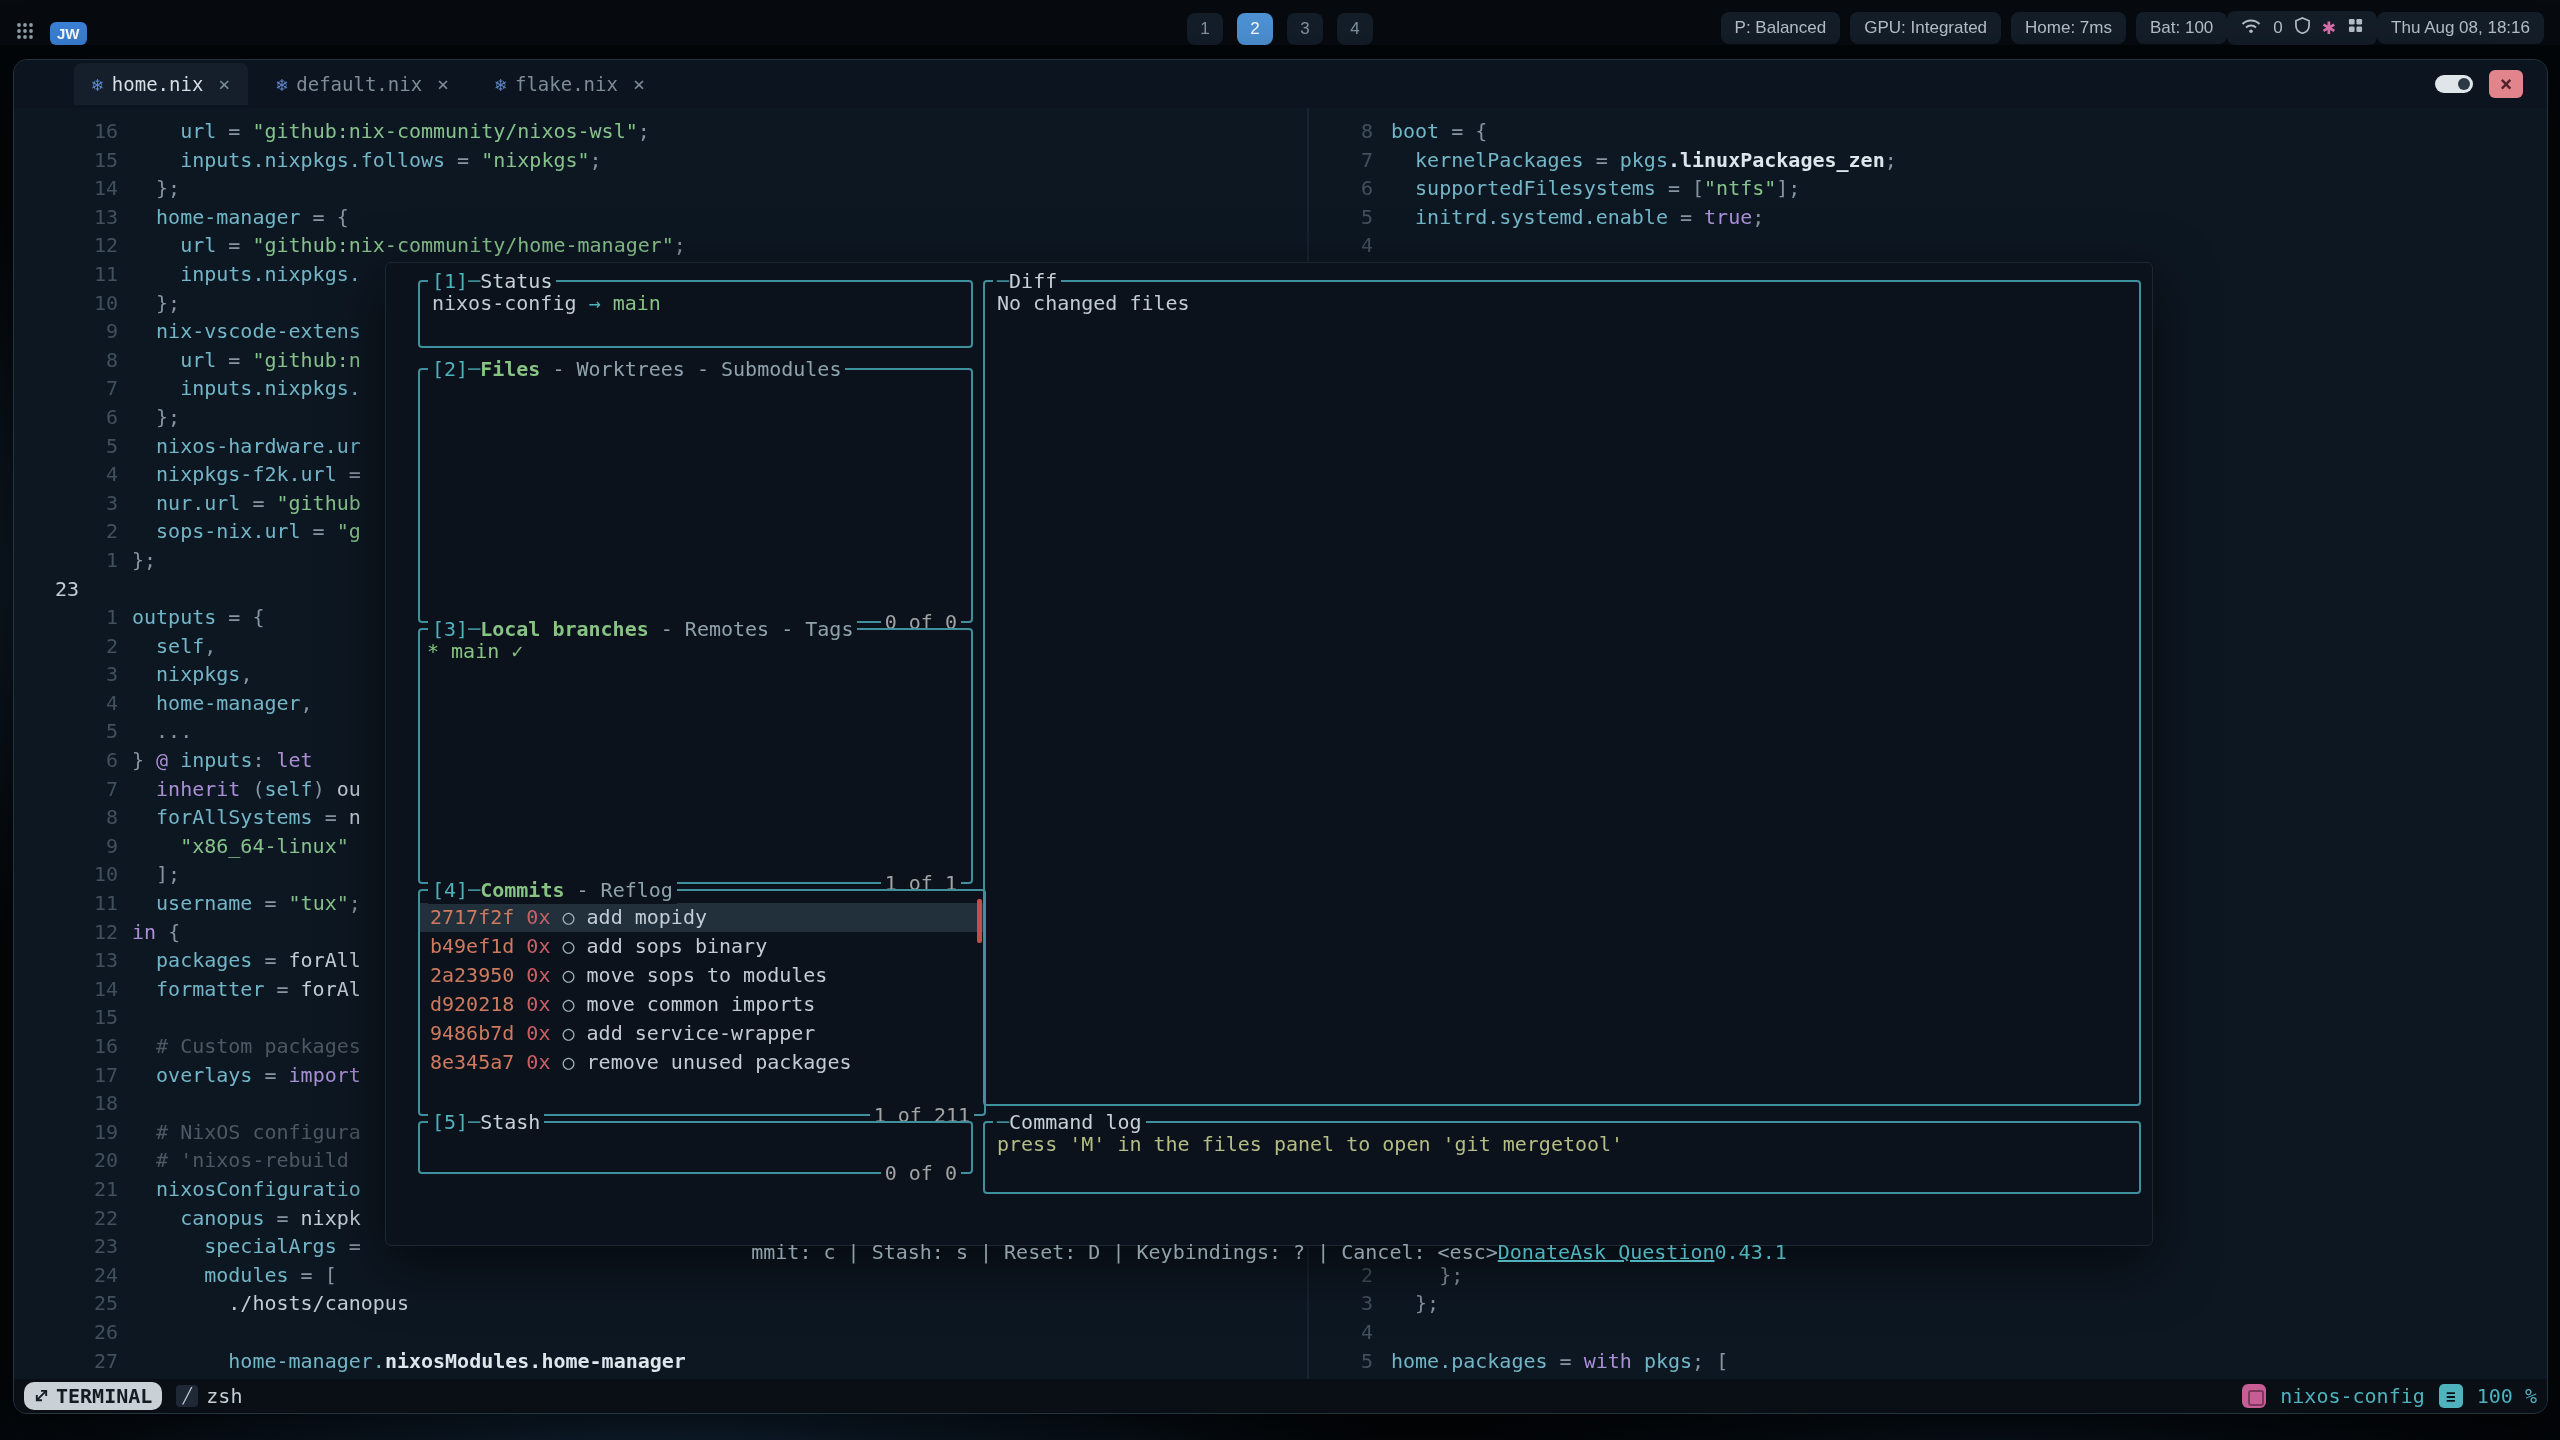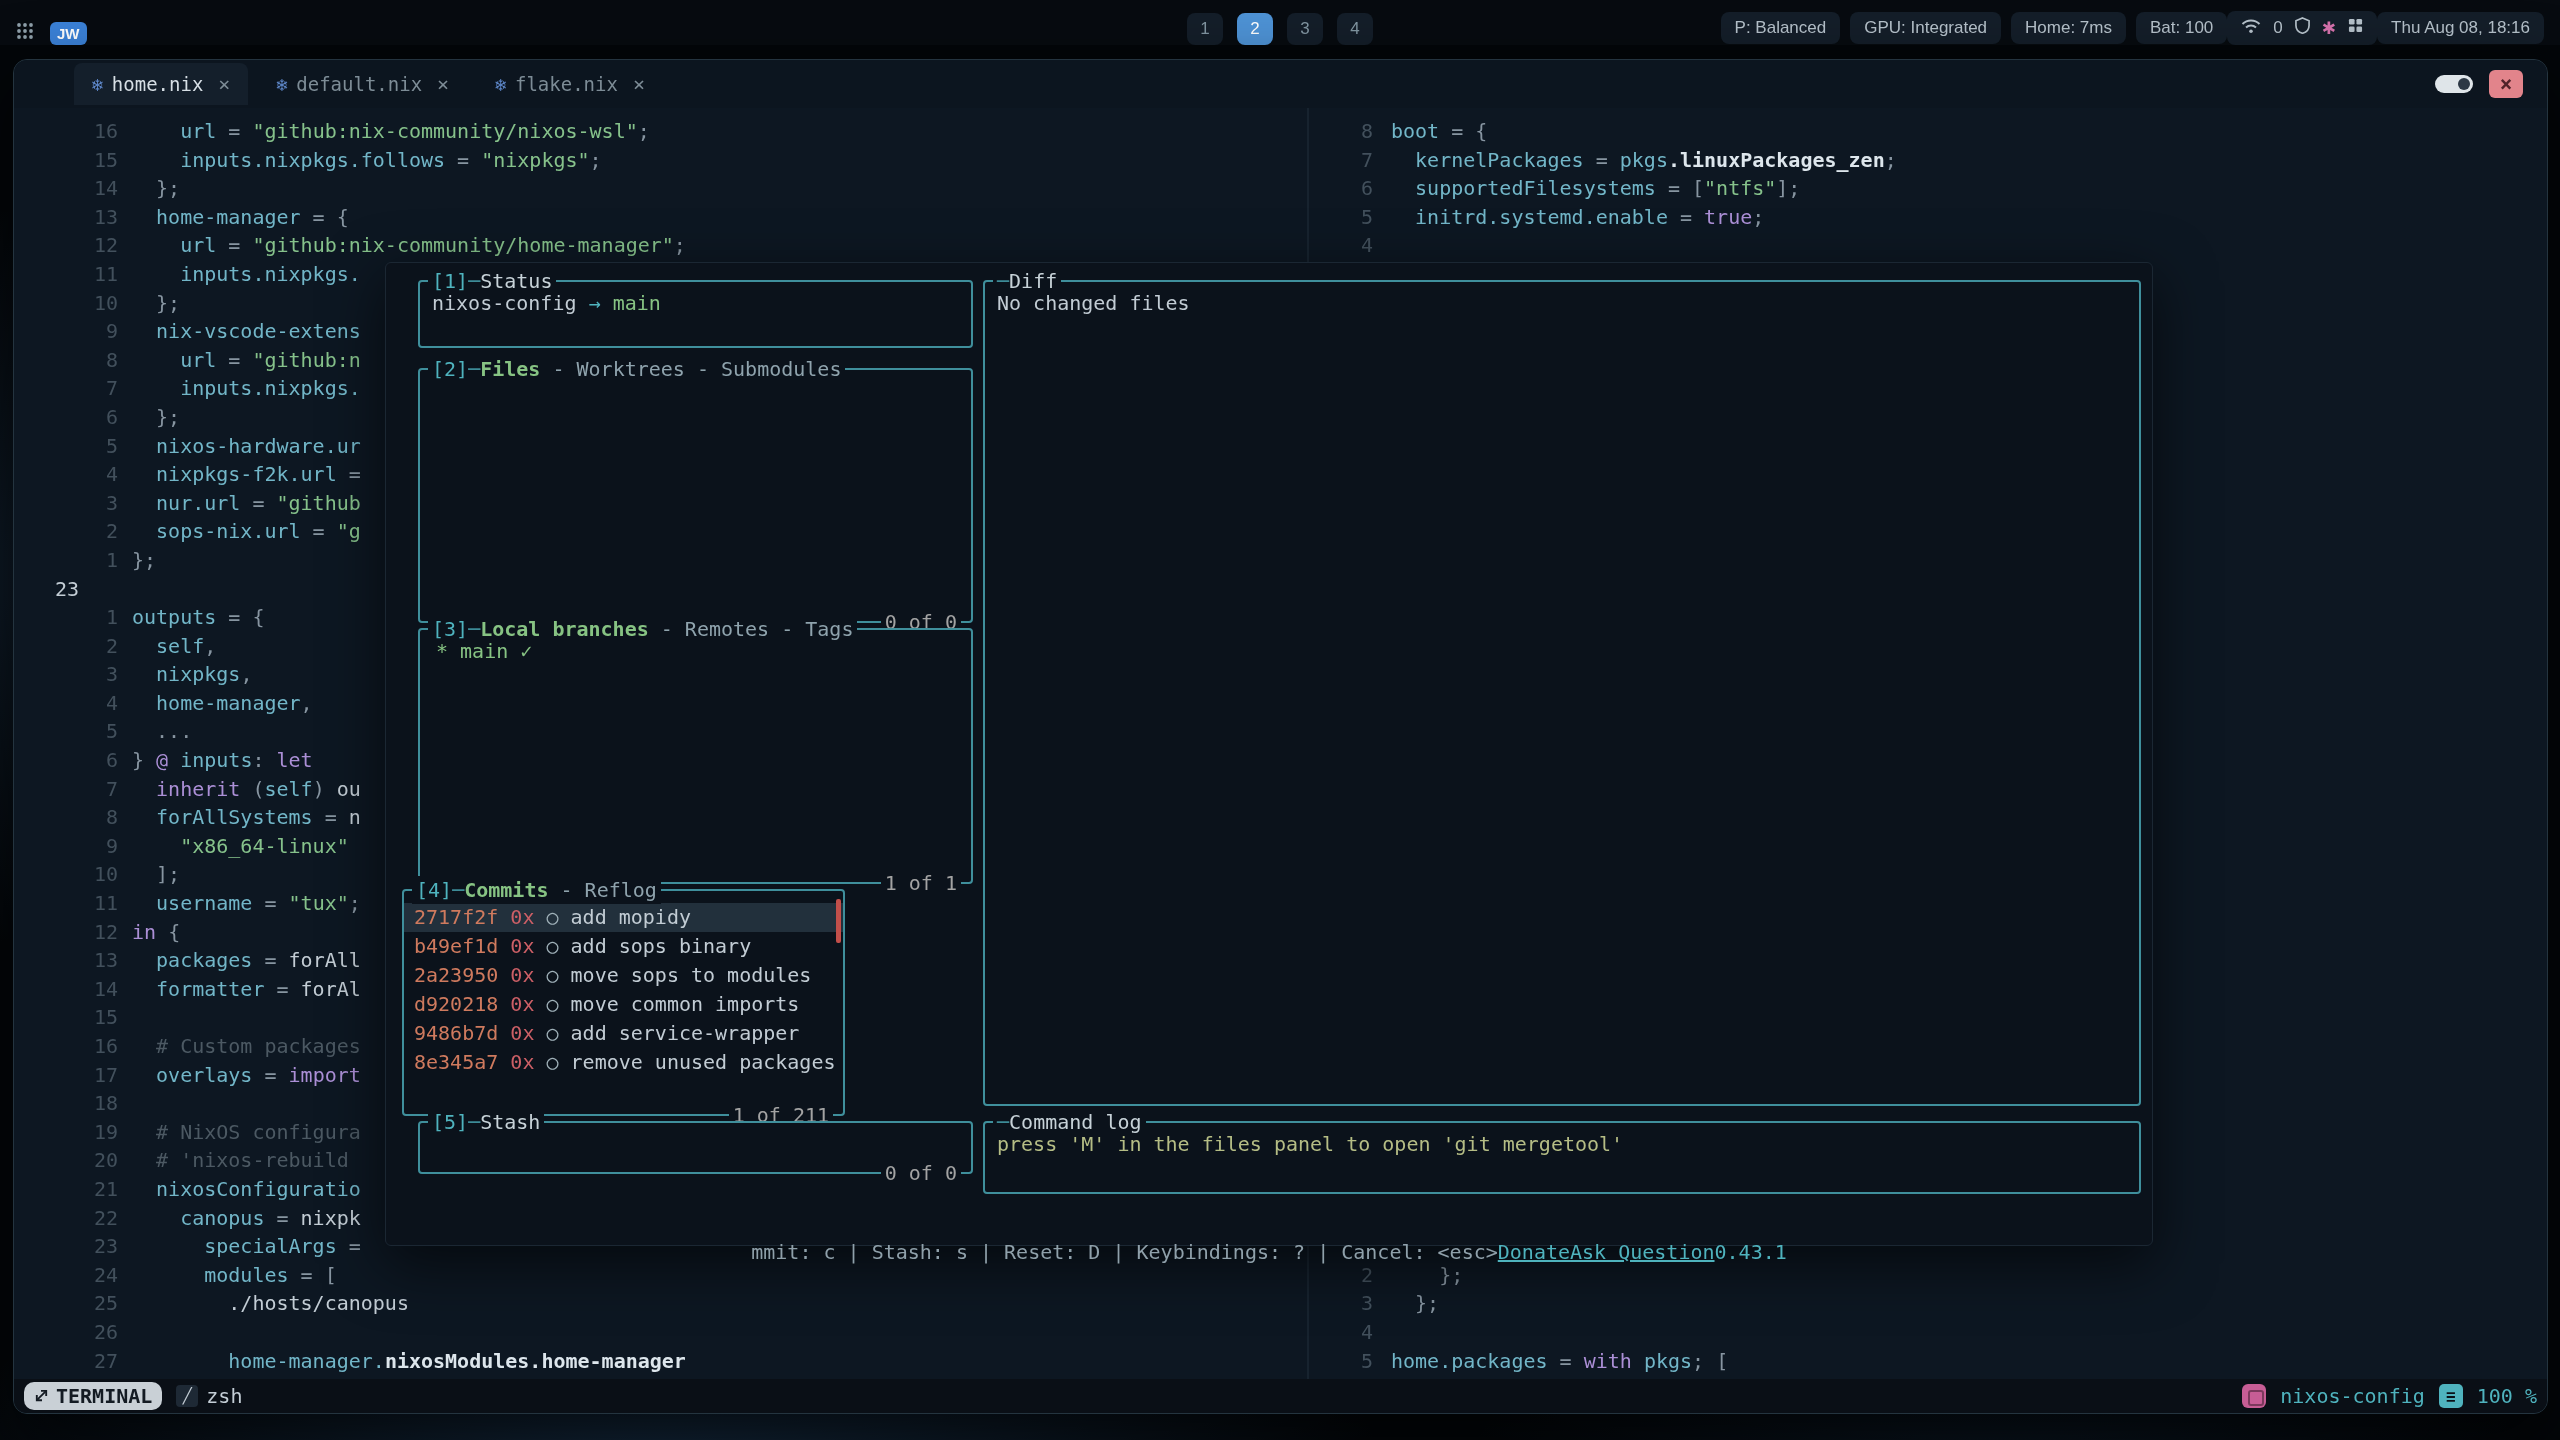--- a/index.html
+++ b/index.html
@@ -63,26 +63,26 @@
     border:1px solid #1b2733;border-radius:6px;box-shadow:0 18px 60px rgba(0,0,0,.6);
     font-size:20px;color:#c2ccd4;z-index:5}
   .panel{position:absolute;border:2px solid #3f8f9c;border-radius:4px}
   .ptitle{position:absolute;top:-15px;left:8px;background:#0b121b;padding:0 4px;white-space:pre;line-height:28px}
   .pcount{position:absolute;bottom:-15px;right:10px;background:#0b121b;padding:0 4px;color:#a3a3a3;line-height:28px}
   .t-num{color:#4fb3be}.t-dash{color:#3f8f9c}.t-active{color:#87c383;font-weight:bold}
   .t-rest{color:#8fa3ad}.t-plain{color:#c7d2d8}
   .p-status{left:32px;top:17px;width:555px;height:68px}
   .p-files{left:32px;top:105px;width:555px;height:255px}
   .p-branches{left:32px;top:365px;width:555px;height:256px}
-  .p-commits{left:16px;top:626px;width:443px;height:227px}
+  .p-commits{left:32px;top:626px;width:568px;height:227px}
   .p-stash{left:32px;top:858px;width:555px;height:53px}
   .p-diff{left:597px;top:17px;width:1158px;height:826px}
   .p-cmdlog{left:597px;top:858px;width:1158px;height:73px}
   .pbody{padding:7px 12px;line-height:29px;white-space:pre}
-  .branch-item{color:#87c383;padding:7px 16px;line-height:29px;white-space:pre}
+  .branch-item{color:#87c383;padding:7px 7px;line-height:29px;white-space:pre}
   .status-repo{color:#c2ccd4}.status-arrow{color:#4fb3be}.status-branch{color:#87c383}
   .cmdlog-text{color:#b5bd85}
   .commit-rows{padding-top:12px}
   .commit-row{height:29px;line-height:29px;padding-left:10px;white-space:pre}
   .commit-row.sel{background:#22303c}
   .c-hash{color:#cf7a5e}.c-author{color:#cc5f66}.c-node{color:#9fb0b8}.c-msg{color:#c2ccd4}
   .scrollthumb{position:absolute;top:8px;right:2px;width:5px;height:44px;background:#c24f4a;border-radius:2px}
   .keybar{position:absolute;left:32px;right:32px;top:975px;display:flex;justify-content:center;
     color:#8fa0aa;line-height:28px}
   .keybar-links{display:flex;color:#4fb3be}

